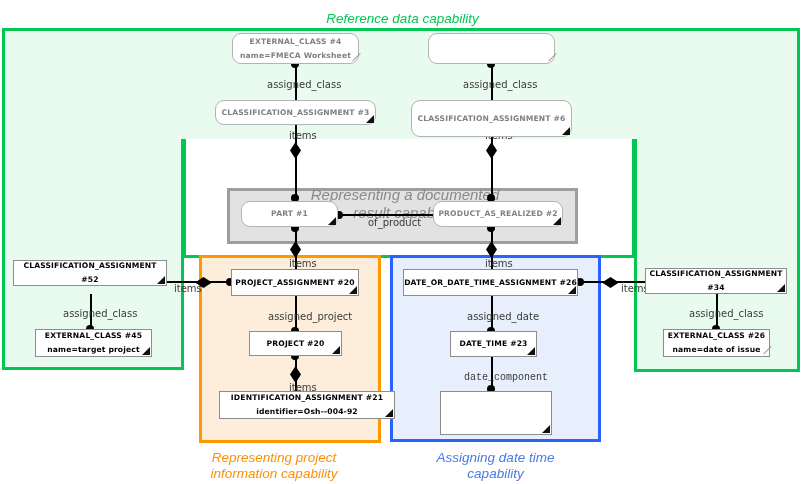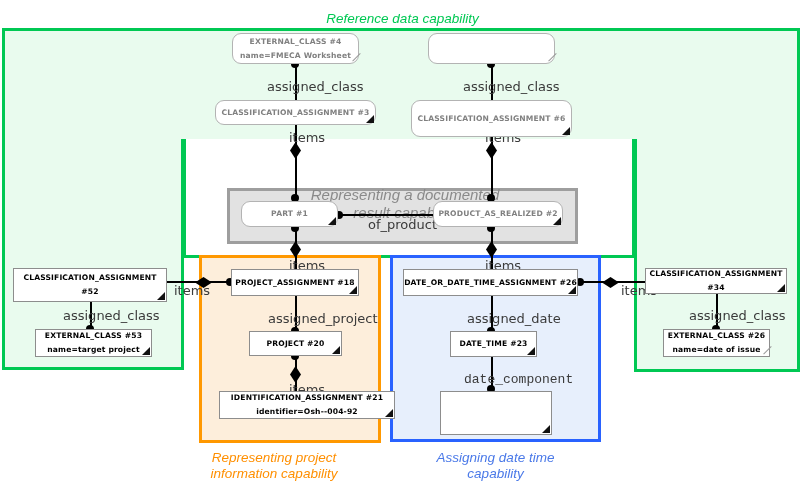--- a/index.html
+++ b/index.html
@@ -43,21 +43,21 @@
              width:11px;height:0;border-top:1px solid #9a9a9a;
              transform:rotate(-45deg);transform-origin:right top;}
 
   
   .vline{position:absolute;width:1.6px;background:#000;}
   .hline{position:absolute;height:1.6px;background:#000;}
   .dot{position:absolute;width:8px;height:8px;border-radius:50%;background:#000;}
   .diamond{position:absolute;width:11px;height:17px;background:#000;
            clip-path:polygon(50% 0,100% 50%,50% 100%,0 50%);}
   .diamond.h{width:17px;height:11px;}
-  .edgelabel{position:absolute;font-size:13px;color:#3a3a3a;
+  .edgelabel{position:absolute;font-size:10px;color:#3a3a3a;
              white-space:nowrap;font-family:"DejaVu Sans",sans-serif;}
 </style>
 </head>
 <body>
 
 <div id="stage">
 
   <div class="region green" style="left:2px;top:28px;width:798px;height:114px;"></div>
   <div class="region green" style="left:2px;top:139px;width:182px;height:231px;border-top:none;"></div>
   <div class="region green" style="left:634px;top:139px;width:166px;height:233px;border-top:none;"></div>
@@ -168,33 +168,33 @@
   <div class="node soft" style="left:241px;top:201px;width:97px;height:26px;">
     <span class="txt">PART #1</span>
     <span class="ear"></span>
   </div>
 
   <div class="node soft" style="left:433px;top:201px;width:130px;height:26px;">
     <span class="txt">PRODUCT_AS_REALIZED #2</span>
     <span class="ear"></span>
   </div>
 
-  <div class="node hard" style="left:13px;top:268px;width:154px;height:34px;">
+  <div class="node hard" style="left:13px;top:260px;width:154px;height:26px;">
     <span class="txt">CLASSIFICATION_ASSIGNMENT #52</span>
     <span class="ear"></span>
   </div>
 
   <div class="node hard" style="left:35px;top:329px;width:117px;height:28px;">
-    <span class="txt">EXTERNAL_CLASS #53
+    <span class="txt">EXTERNAL_CLASS #45
 name=target project</span>
     <span class="ear"></span>
   </div>
 
   <div class="node hard" style="left:231px;top:269px;width:128px;height:27px;">
-    <span class="txt">PROJECT_ASSIGNMENT #18</span>
+    <span class="txt">PROJECT_ASSIGNMENT #20</span>
     <span class="ear"></span>
   </div>
 
   <div class="node hard" style="left:249px;top:331px;width:93px;height:25px;">
     <span class="txt">PROJECT #20</span>
     <span class="ear"></span>
   </div>
 
   <div class="node hard" style="left:219px;top:391px;width:176px;height:28px;">
     <span class="txt">IDENTIFICATION_ASSIGNMENT #21

